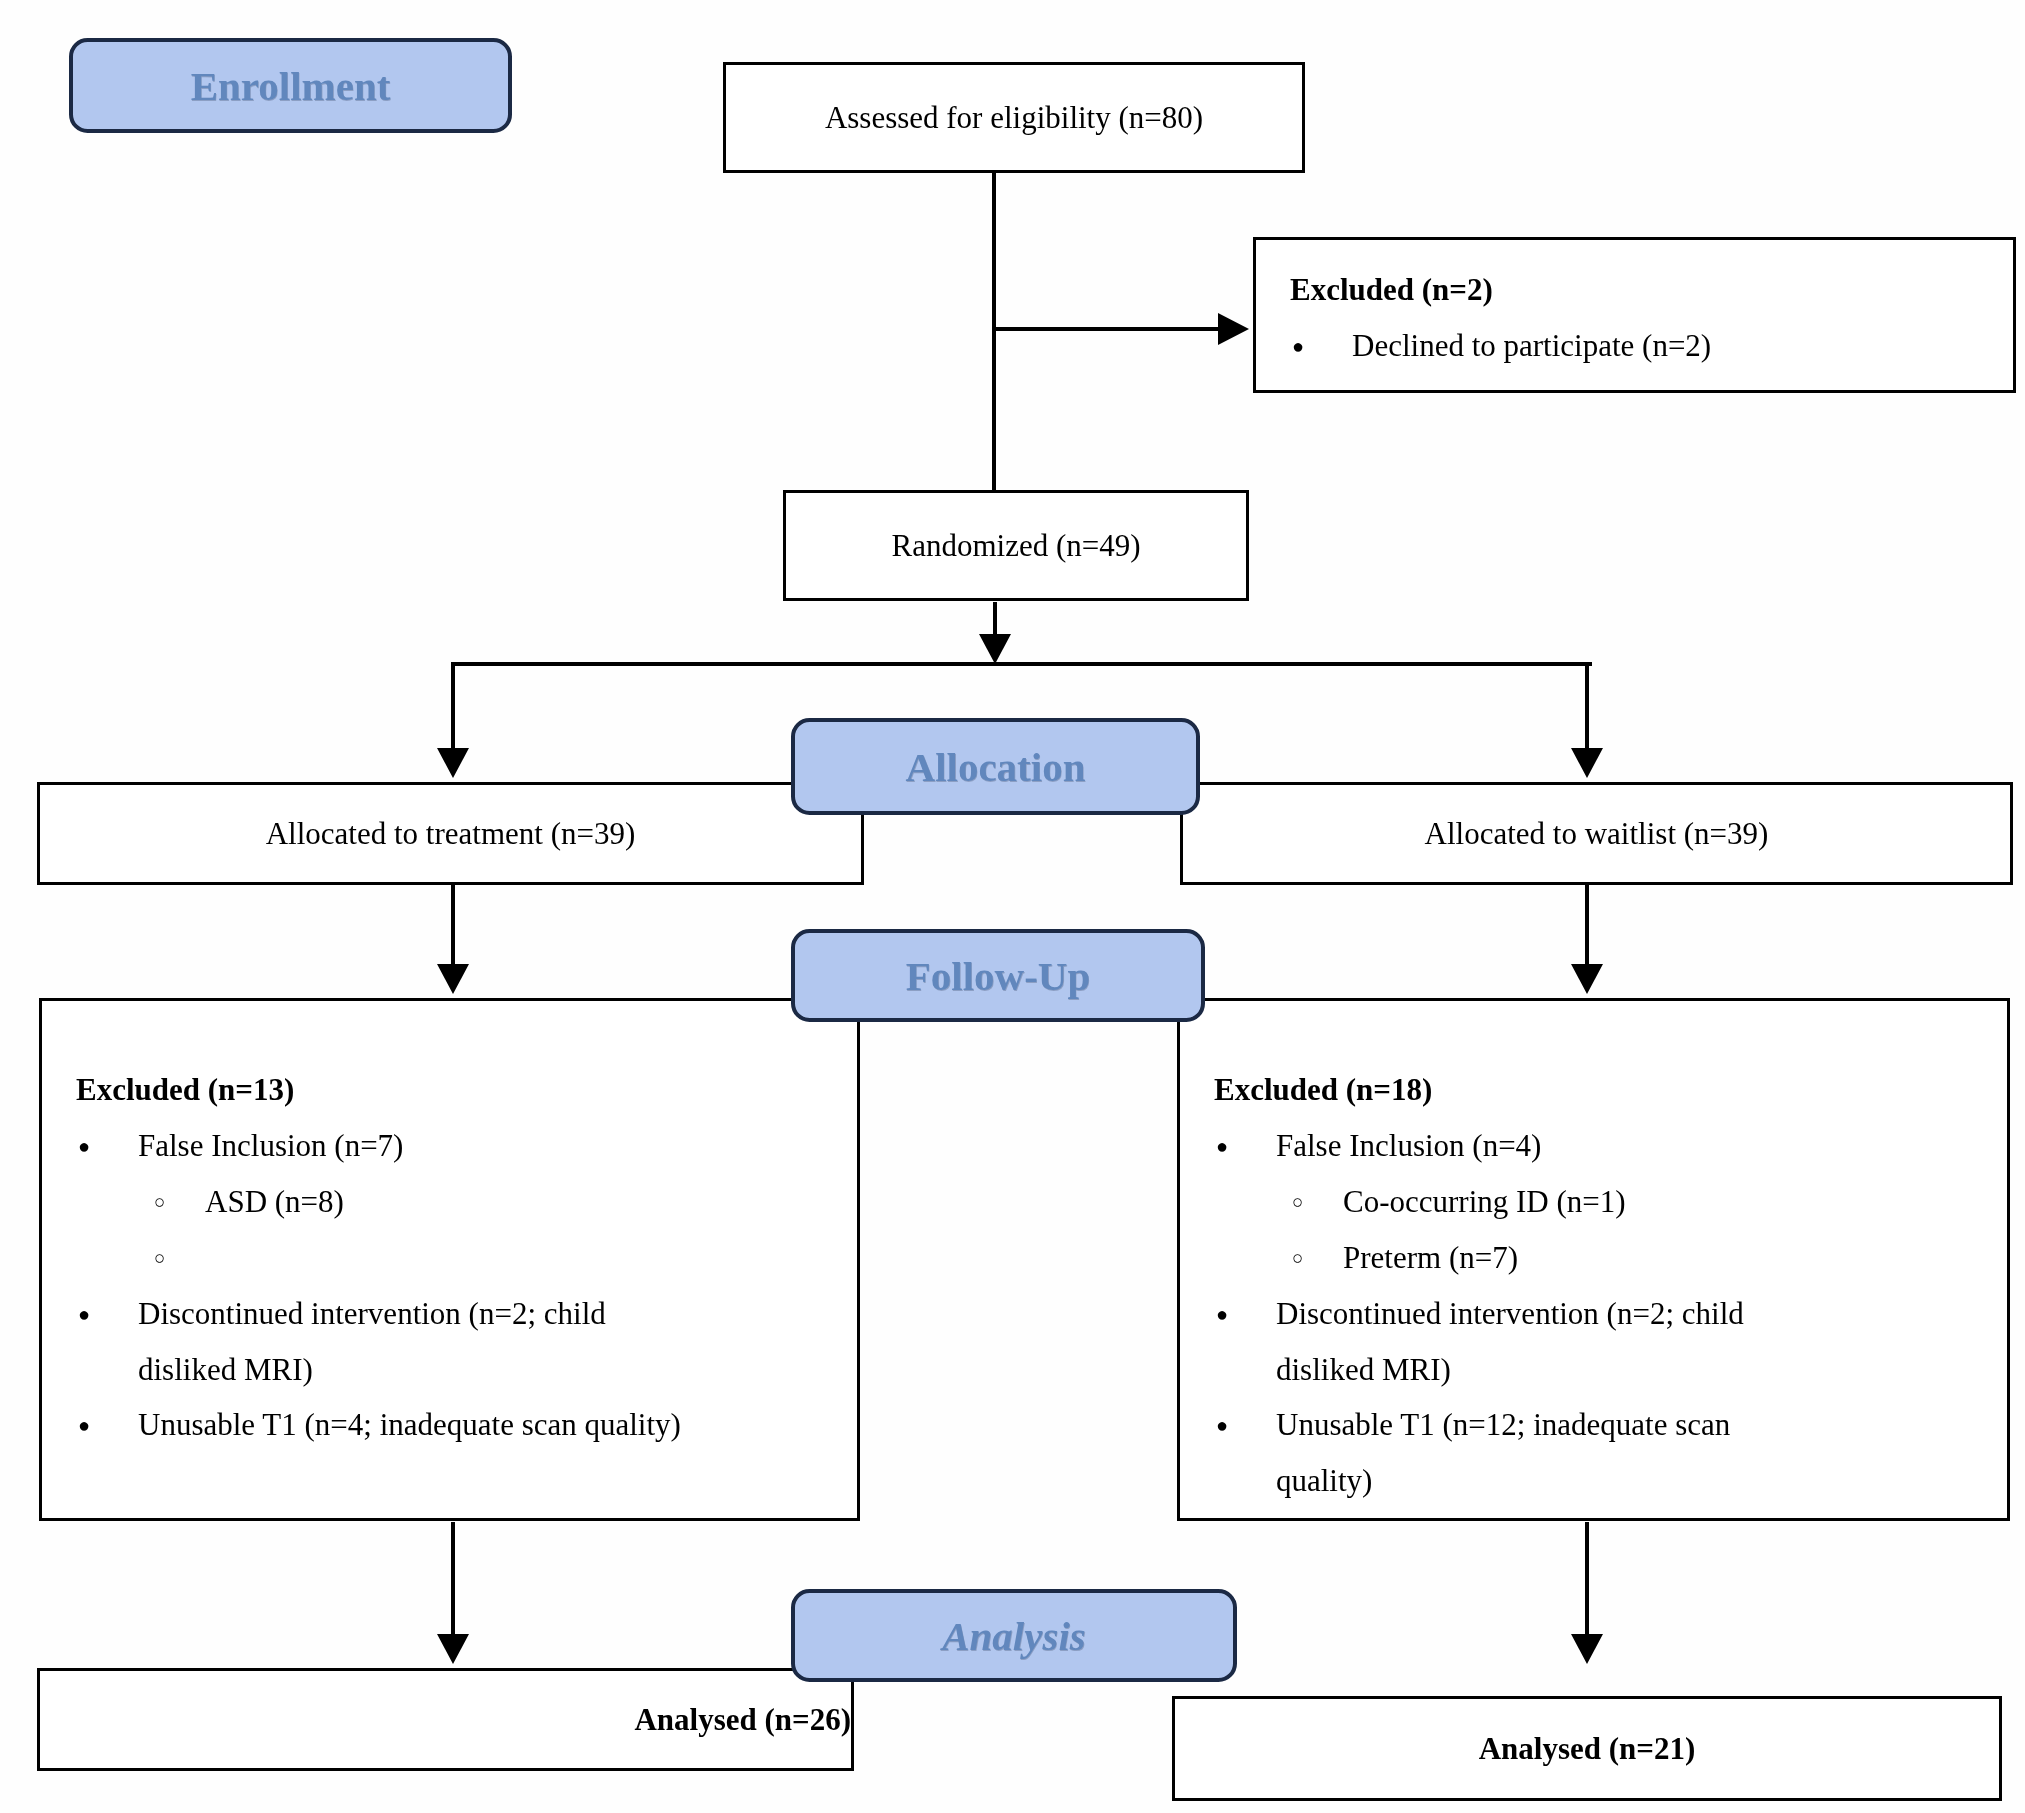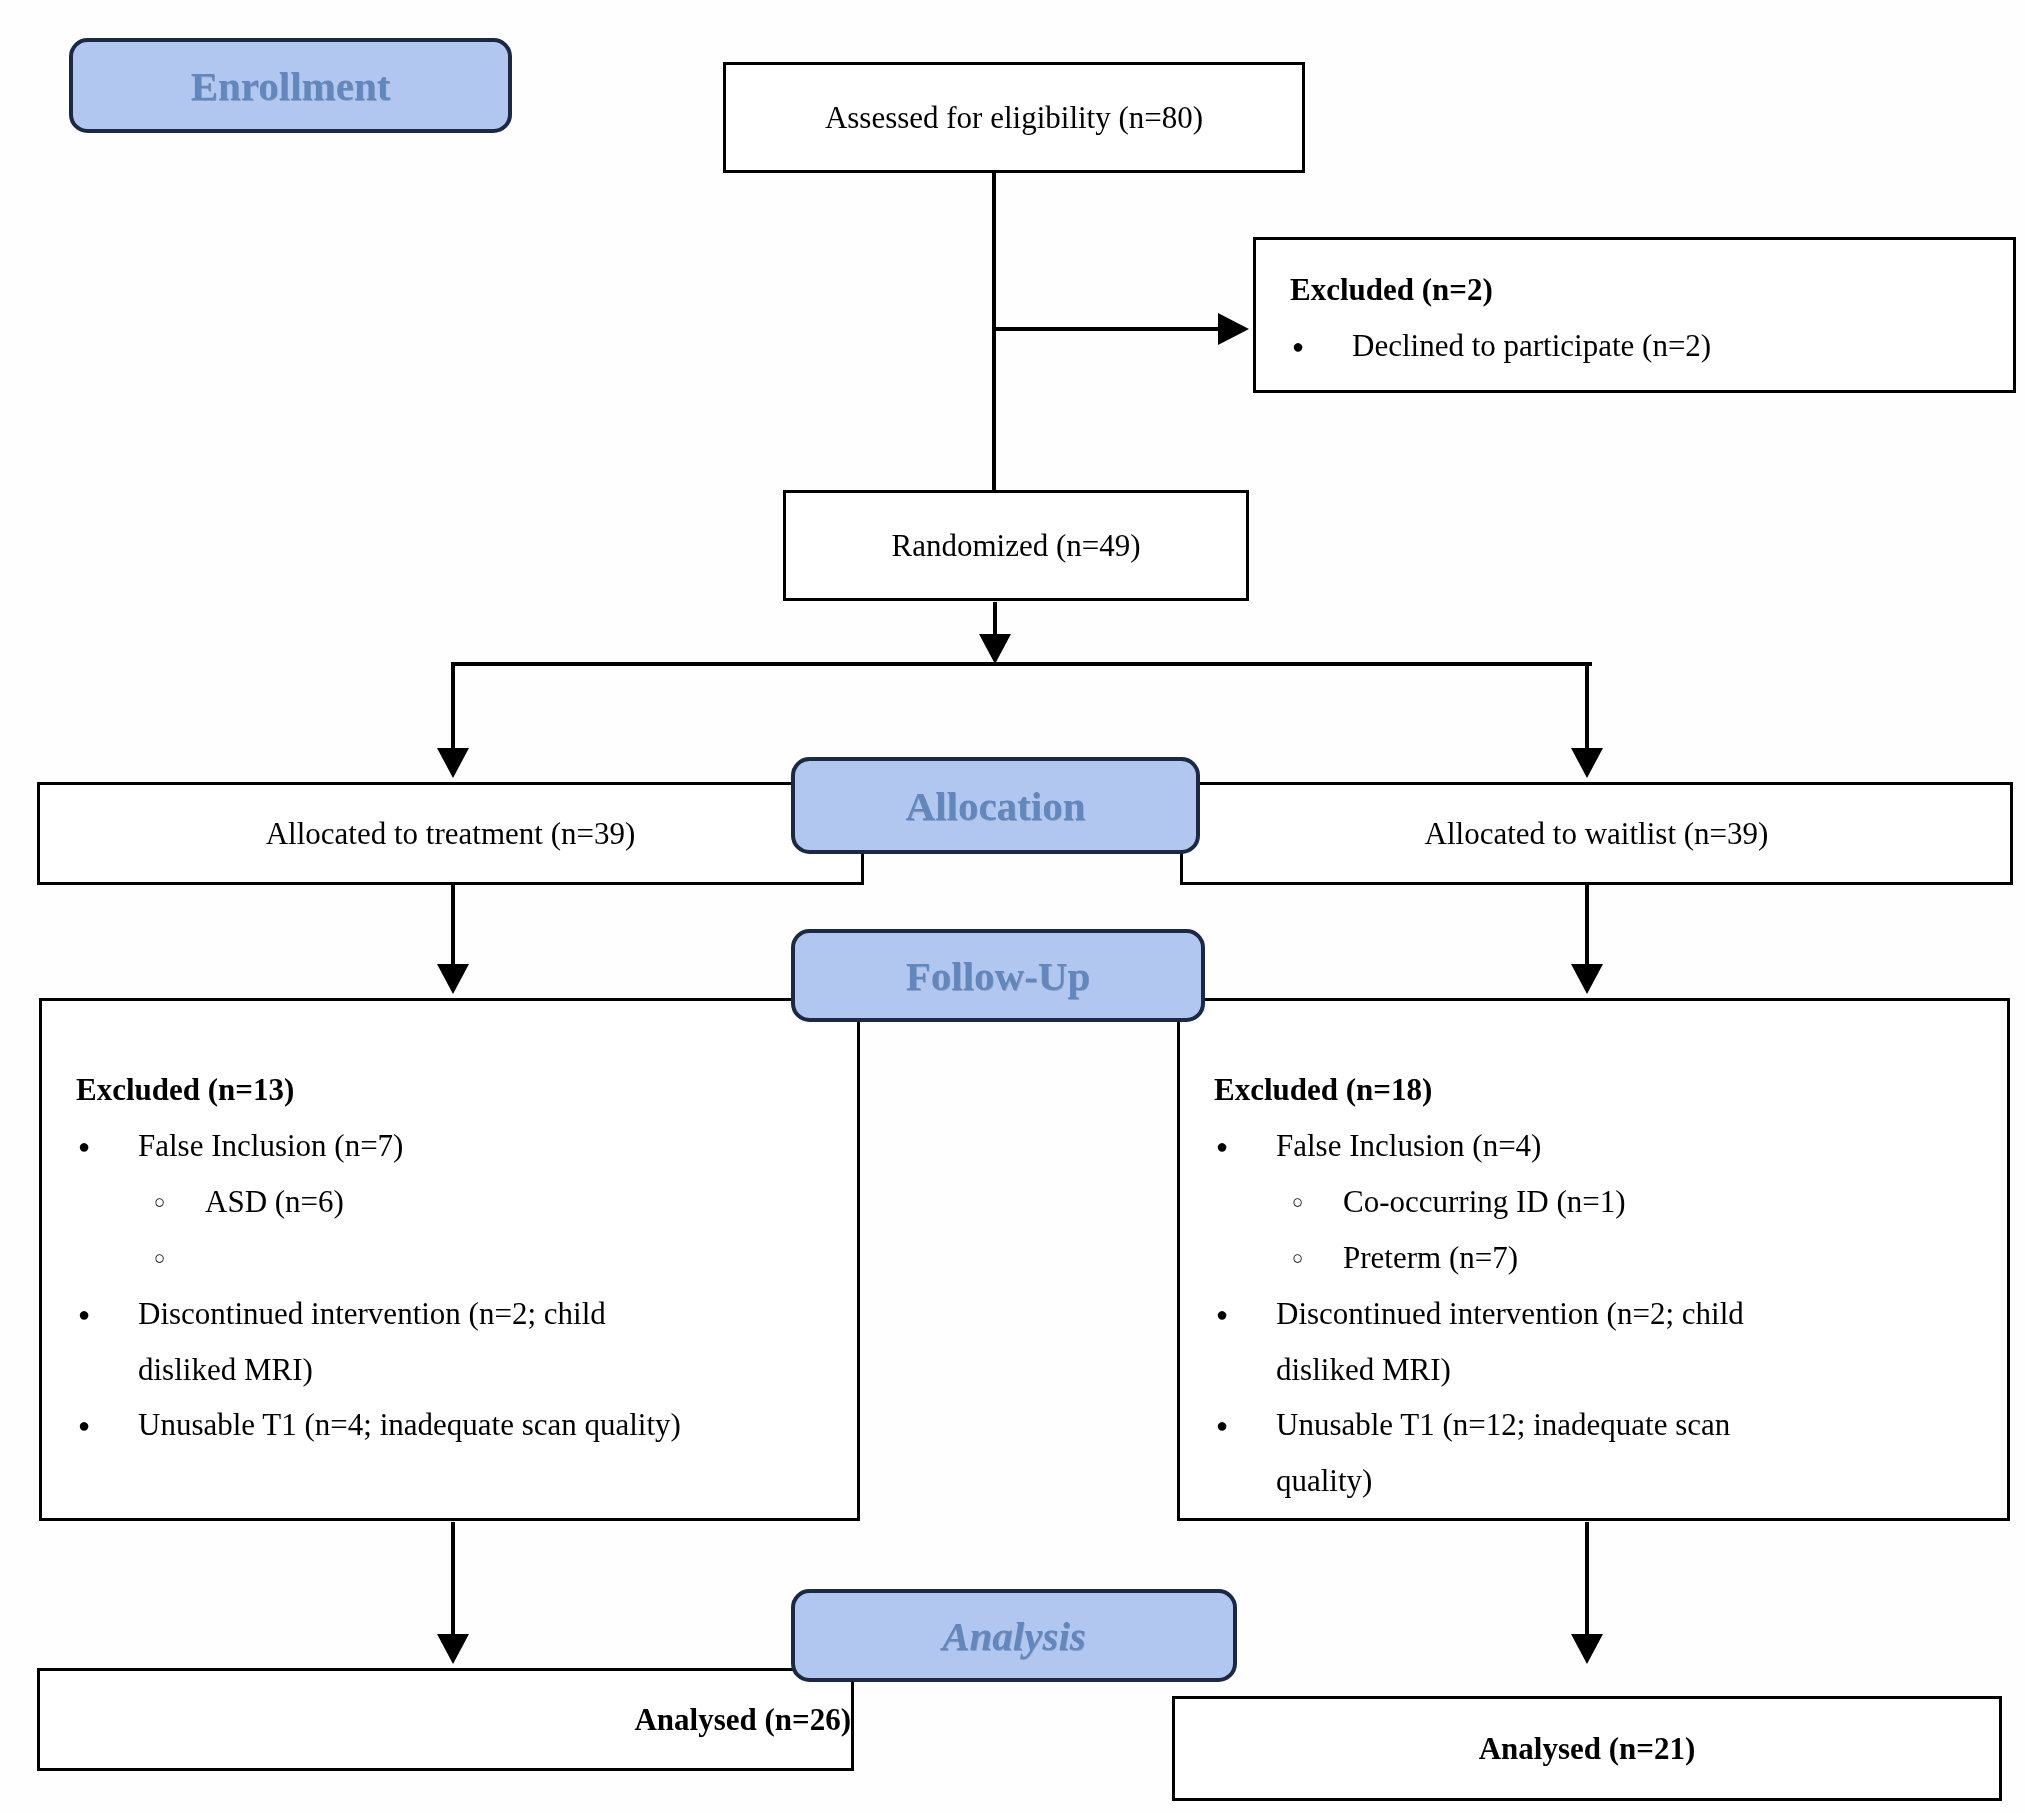--- a/index.html
+++ b/index.html
@@ -65,21 +65,21 @@
   <div class="arrow-down" style="left:1571px; top:964px;"></div>
 
   <div class="vline" style="left:451px; top:1522px; width:4.3px; height:114px;"></div>
   <div class="arrow-down" style="left:437px; top:1634px;"></div>
   <div class="vline" style="left:1585px; top:1522px; width:4.3px; height:114px;"></div>
   <div class="arrow-down" style="left:1571px; top:1634px;"></div>
 
   <div class="stage" style="left:69px; top:38px; width:443px; height:95px;">
     <span>Enrollment</span>
   </div>
-  <div class="stage" style="left:791px; top:718px; width:409px; height:97px;margin-top:39px;">
+  <div class="stage" style="left:791px; top:718px; width:409px; height:97px;">
     <span>Allocation</span>
   </div>
   <div class="stage" style="left:791px; top:929px; width:414px; height:93px;">
     <span>Follow-Up</span>
   </div>
   <div class="stage" style="left:791px; top:1589px; width:446px; height:93px;font-style:italic;">
     <span>Analysis</span>
   </div>
 
   <div class="box center" style="left:723px; top:62px; width:582px; height:111px;">
@@ -106,21 +106,21 @@
   </div>
 
   <div class="box listbox big" style="left:39px; top:998px; width:821px; height:523px;">
     <div class="heading">Excluded (n=13)</div>
     <div class="row lvl1">
       <span class="marker">●</span>
       <span class="txt">False Inclusion (n=7)</span>
     </div>
     <div class="row lvl2">
       <span class="marker">○</span>
-      <span class="txt">ASD (n=6)</span>
+      <span class="txt">ASD (n=8)</span>
     </div>
     <div class="row lvl2">
       <span class="marker">○</span>
     </div>
     <div class="row lvl1">
       <span class="marker">●</span>
       <span class="txt">Discontinued intervention (n=2; child disliked MRI)</span>
     </div>
     <div class="row lvl1">
       <span class="marker">●</span>

